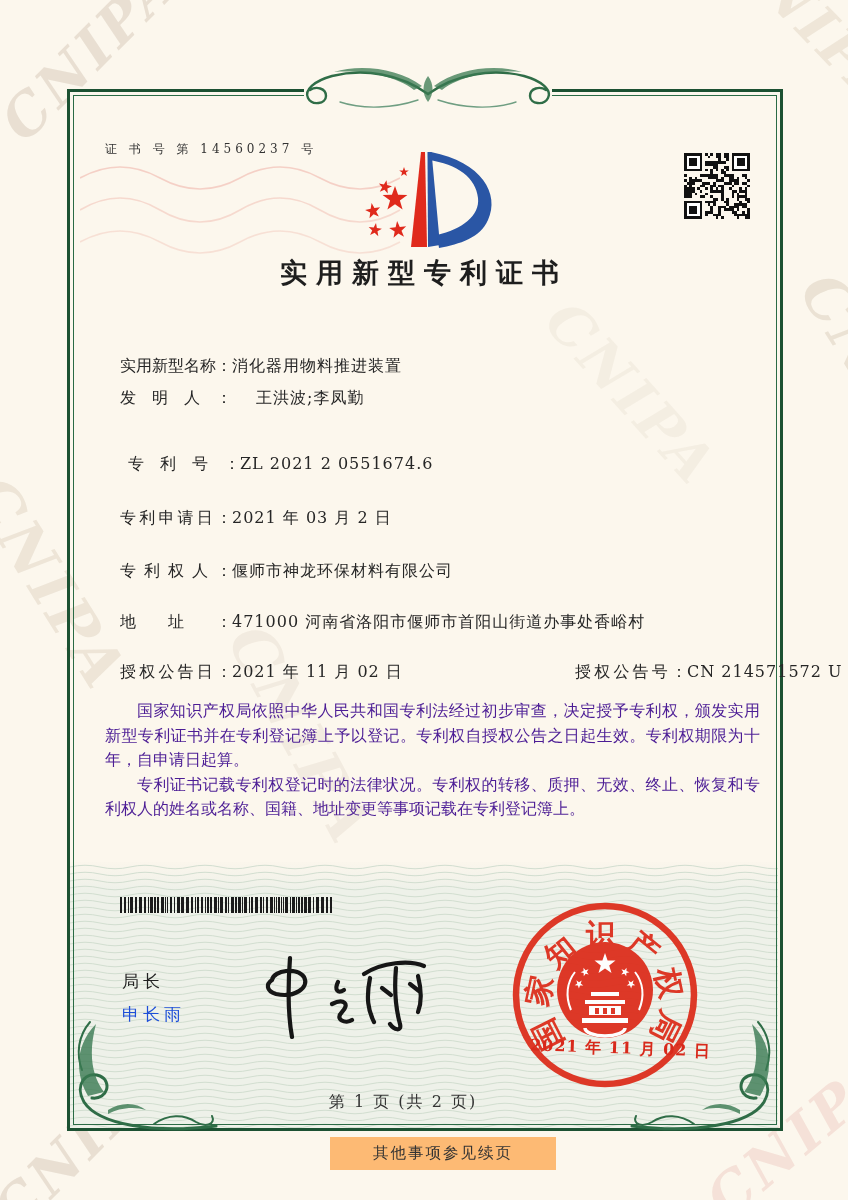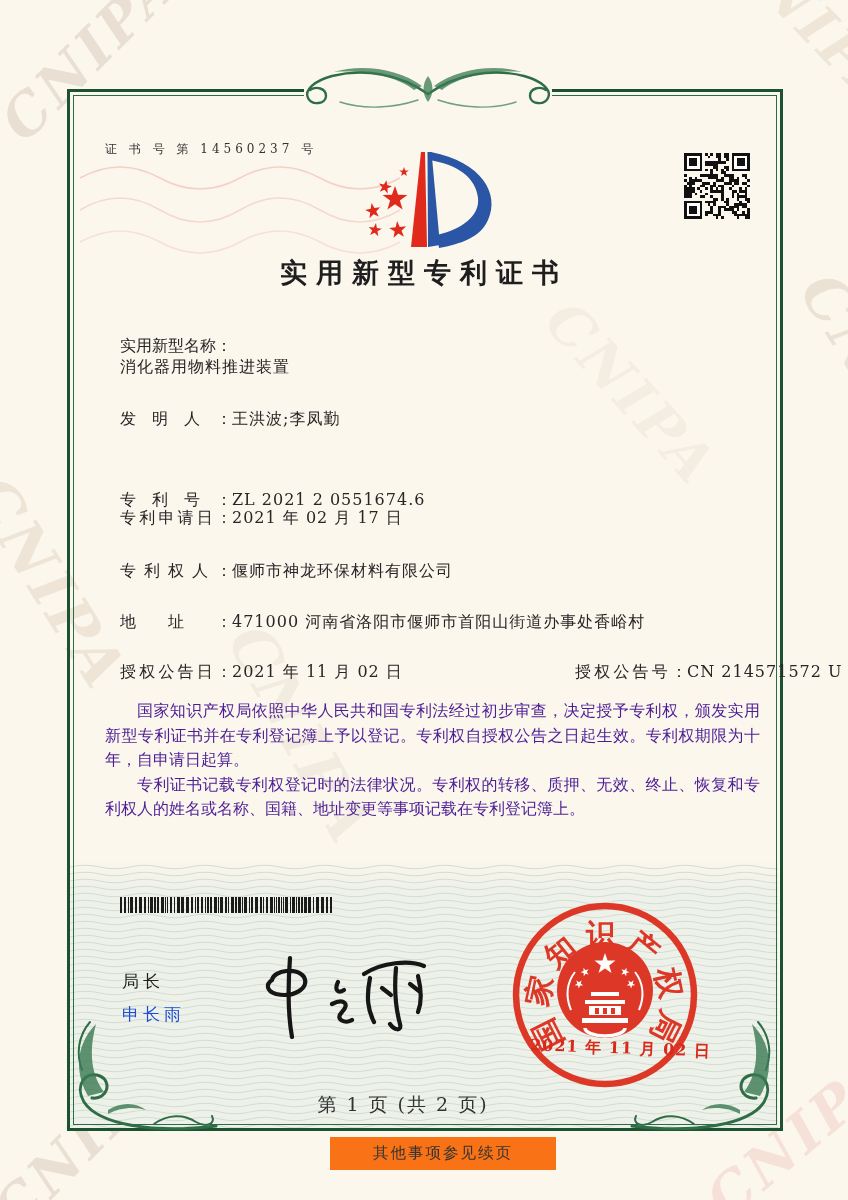--- a/index.html
+++ b/index.html
@@ -28,22 +28,22 @@
   .barcode{position:absolute;left:120px;top:897px;}
   .sig-title{position:absolute;left:122px;top:970px;font-size:17px;letter-spacing:4px;color:#222;text-align:right;}
   .sig-name{position:absolute;left:122px;top:1003px;font-size:17px;letter-spacing:4px;color:#1d4ed8;}
   .signature{position:absolute;left:252px;top:940px;}
   .seal{position:absolute;left:508px;top:898px;width:194px;height:194px;opacity:.95;}
   .seal-date{position:absolute;left:530px;top:1038px;width:160px;font-size:16px;font-weight:bold;
              color:#d8291b;letter-spacing:1px;transform:rotate(2deg);white-space:nowrap;}
   .ring{font-size:30px;font-weight:bold;letter-spacing:8px;fill:#dd2f1d;
         font-family:"DejaVu Serif","Liberation Serif",serif;}
   .page-info{position:absolute;left:288px;top:1092px;width:230px;text-align:center;
-             font-size:19px;letter-spacing:2px;color:#333;}
-  .cont-box{position:absolute;left:330px;top:1137px;width:226px;height:33px;background:#f97316;
+             font-size:16px;letter-spacing:2px;color:#333;}
+  .cont-box{position:absolute;left:330px;top:1137px;width:226px;height:33px;background:#fdba74;
             display:flex;align-items:center;justify-content:center;font-size:15.5px;
             letter-spacing:2px;color:#333;}
   .deco{position:absolute;pointer-events:none;}
 </style>
 </head>
 <body>
 
 <div id="page">
 
   <div class="wm" style="left:-22px;top:18px;transform:rotate(-45deg);color:rgba(190,170,148,.30);">CNIPA</div>
@@ -382,35 +382,35 @@
       <rect x="18" y="0" width="7" height="7" fill="#111"></rect>
       <rect x="19" y="1" width="5" height="5" fill="#fff"></rect>
       <rect x="20" y="2" width="3" height="3" fill="#111"></rect>
       <rect x="0" y="18" width="7" height="7" fill="#111"></rect>
       <rect x="1" y="19" width="5" height="5" fill="#fff"></rect>
       <rect x="2" y="20" width="3" height="3" fill="#111"></rect>
     </svg>
 
   <div class="title">实用新型专利证书</div>
 
-  <div class="frow" style="top:336px;flex-direction:column;">
+  <div class="frow" style="top:356px;">
     <span class="flabel">实用新型名称：</span>
       <span class="fvalue">消化器用物料推进装置</span>
   </div>
-  <div class="frow" style="top:409px;">
+  <div class="frow" style="top:388px;gap:24px;">
     <span class="flabel">发明人：</span>
       <span class="fvalue">王洪波;李凤勤</span>
   </div>
-  <div class="frow" style="top:490px;">
+  <div class="frow" style="top:454px;margin-left:8px;">
     <span class="flabel">专利号：</span>
       <span class="fvalue">ZL 2021 2 0551674.6</span>
   </div>
   <div class="frow" style="top:508px;">
     <span class="flabel">专利申请日：</span>
-      <span class="fvalue">2021 年 02 月 17 日</span>
+      <span class="fvalue">2021 年 03 月 2 日</span>
   </div>
   <div class="frow" style="top:561px;">
     <span class="flabel">专利权人：</span>
       <span class="fvalue">偃师市神龙环保材料有限公司</span>
   </div>
   <div class="frow" style="top:612px;">
     <span class="flabel">地址：</span>
       <span class="fvalue">471000 河南省洛阳市偃师市首阳山街道办事处香峪村</span>
   </div>
   <div class="frow" style="top:662px;width:660px;">

